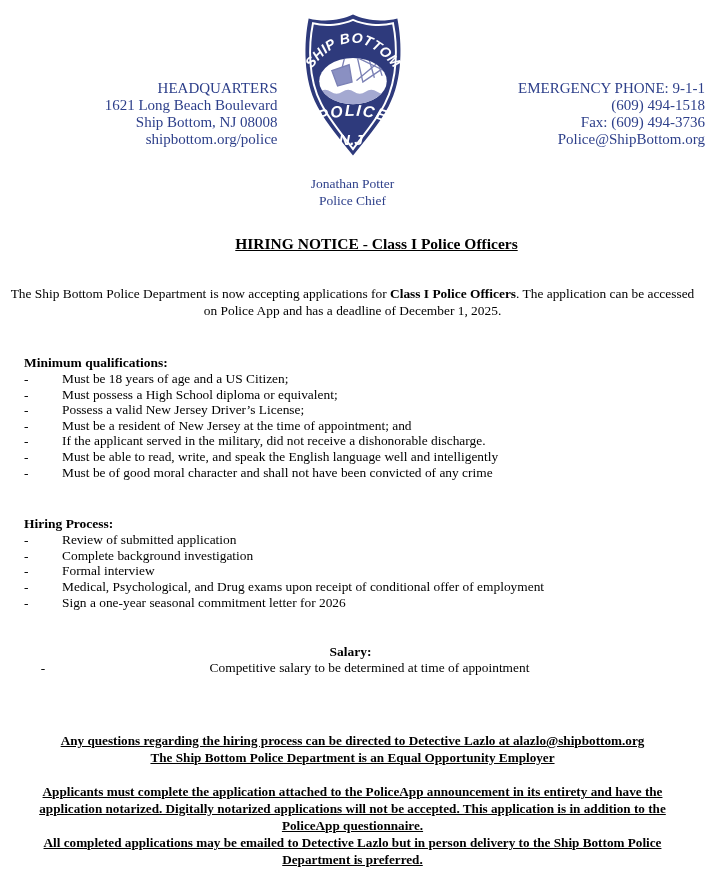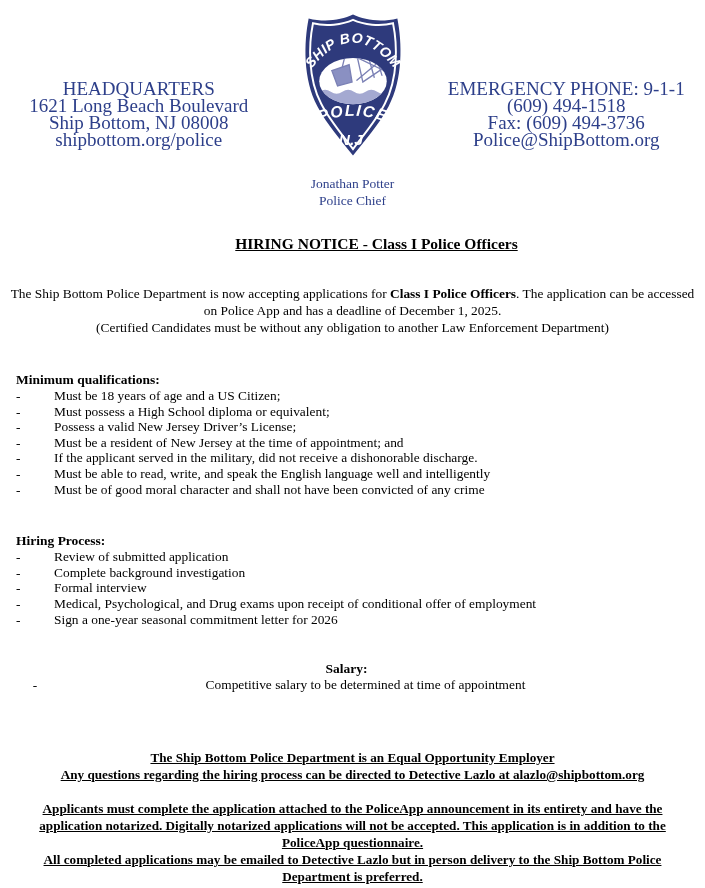--- a/index.html
+++ b/index.html
@@ -12,32 +12,32 @@
   }
   html,body{margin:0;padding:0;}
   body{background:var(--page-bg);}
   .page{
     width:705px;height:888px;background:var(--page-bg);
     font-family:"Liberation Serif","DejaVu Serif",serif;
     color:var(--text);overflow:hidden;position:relative;
   }
   
   .letterhead{display:flex;padding-top:10px;}
-  .lh-side{flex:1;text-align:center;color:var(--letterhead-text);
-    font-size:19px;line-height:17px;padding-top:70px;}
+  .lh-side{flex:1;text-align:right;color:var(--letterhead-text);
+    font-size:15px;line-height:17px;padding-top:70px;}
   .lh-center{width:150px;flex:0 0 150px;display:flex;flex-direction:column;align-items:center;}
   .badge-svg{display:block;}
   .chief{text-align:center;color:var(--letterhead-text);font-size:13.5px;line-height:17px;margin-top:15px;}
   
   .notice-title{text-align:center;margin-top:26px;font-size:15.5px;font-weight:bold;padding-left:48px;}
   .notice-title span{text-decoration:underline;}
   
   .intro{margin-top:32px;text-align:center;font-size:13.4px;line-height:17px;padding:0 6px;}
   
-  .sections{padding:0 28px 0 16px;}
+  .sections{padding:0 28px 0 24px;}
   .doc-section .section-heading{font-weight:bold;font-size:13.5px;line-height:16px;}
   .sec-0{margin-top:36px;}
   .sec-1{margin-top:36px;}
   .sec-2{margin-top:34px;text-align:center;}
   .list-row{display:flex;font-size:13.4px;line-height:15.6px;}
   .dash{width:38px;flex:0 0 38px;}
   .item-text{flex:1;}
   
   .footer{margin-top:56px;text-align:center;font-weight:bold;font-size:13.2px;line-height:17px;padding:0 12px;}
   .footer p{margin:0;text-decoration:underline;}
@@ -101,21 +101,20 @@
       <div>(609) 494-1518</div>
       <div>Fax: (609) 494-3736</div>
       <div>Police@ShipBottom.org</div>
     </div>
   </header>
 
   <h1 class="notice-title"><span>HIRING NOTICE - Class I Police Officers</span></h1>
 
   <div class="intro">
     <span>The Ship Bottom Police Department is now accepting applications for </span><b>Class I Police Officers</b><span>. The application can be accessed on Police App and has a deadline of December 1, 2025.</span>
-    <div>(Certified Candidates must be without any obligation to another Law Enforcement Department)</div>
   </div>
 
   <div class="sections">
 
     <section class="doc-section sec-0">
       <div class="section-heading">Minimum qualifications:</div>
       <div class="list-row">
           <span class="dash">-</span>
           <span class="item-text">Must be 18 years of age and a US Citizen;</span>
         </div>
@@ -173,19 +172,19 @@
       <div class="section-heading">Salary:</div>
       <div class="list-row">
           <span class="dash">-</span>
           <span class="item-text">Competitive salary to be determined at time of appointment</span>
         </div>
     </section>
 
   </div>
 
   <div class="footer">
+    <p>Any questions regarding the hiring process can be directed to Detective Lazlo at alazlo@shipbottom.org</p>
     <p>The Ship Bottom Police Department is an Equal Opportunity Employer</p>
-    <p>Any questions regarding the hiring process can be directed to Detective Lazlo at alazlo@shipbottom.org</p>
     <p class="gap">Applicants must complete the application attached to the PoliceApp announcement in its entirety and have the application notarized. Digitally notarized applications will not be accepted. This application is in addition to the PoliceApp questionnaire.</p>
     <p>All completed applications may be emailed to Detective Lazlo but in person delivery to the Ship Bottom Police Department is preferred.</p>
   </div>
 
 </div>
 
 </body></html>

